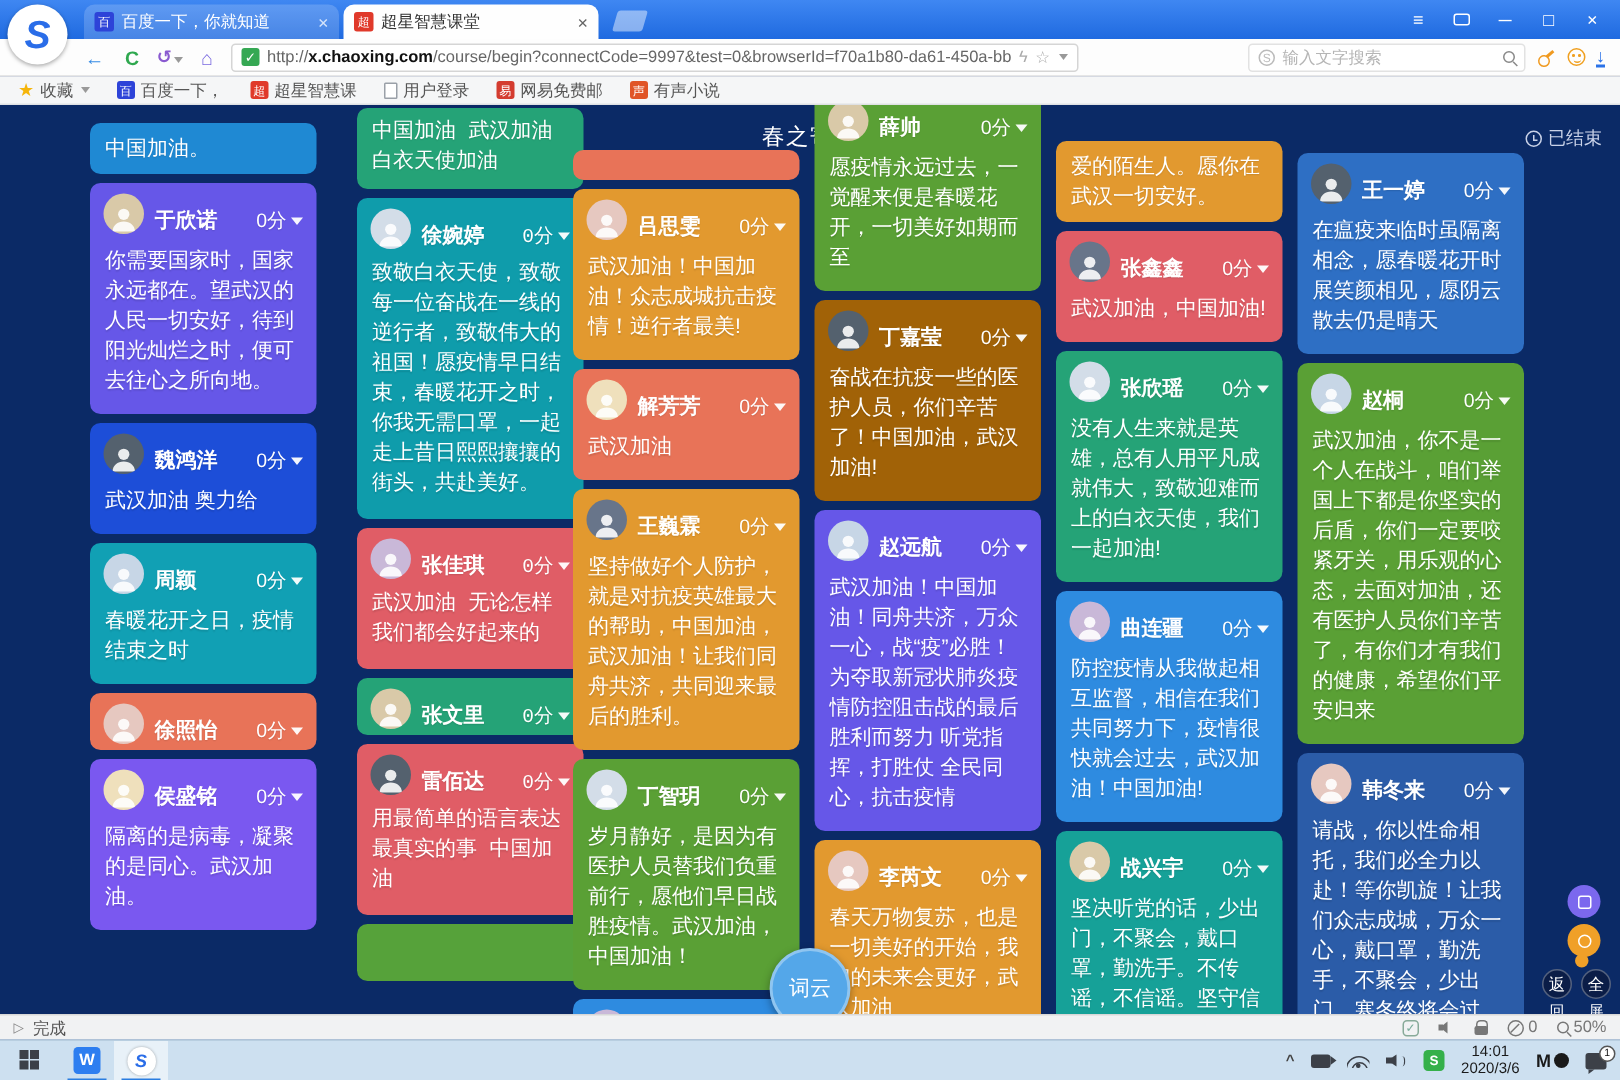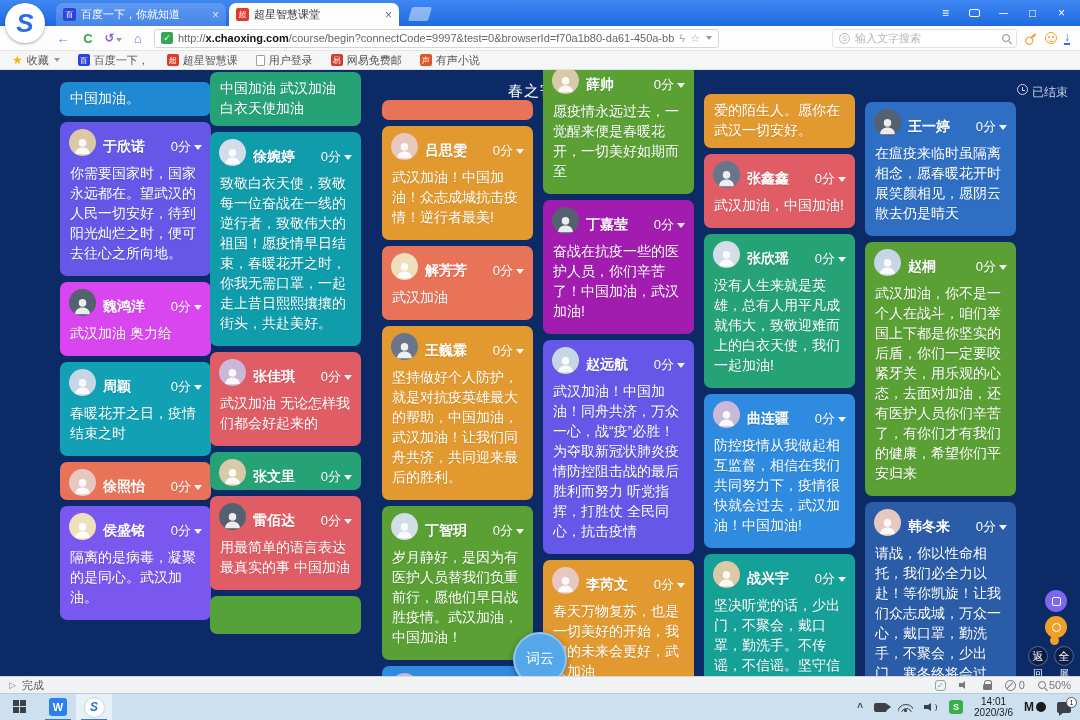--- a/index.html
+++ b/index.html
@@ -48,21 +48,21 @@
 
 .bookmarks{height:19px;background:#f5f6f7;display:flex;align-items:center;padding:0 12px;gap:18px;font-size:11px;color:#555;border-bottom:1px solid #dfe1e4;flex-shrink:0}
 .bm{display:flex;align-items:center;gap:4px;white-space:nowrap}
 .bm-star{color:#f5b50a;font-size:12px}
 .bm-sq{width:12px;height:12px;border-radius:2px;color:#fff;font-size:8px;display:flex;align-items:center;justify-content:center;flex-shrink:0}
 .bm-doc{width:9px;height:11px;border:1px solid #9aa0a8;background:#fff;border-radius:1px}
 
 
 .content{flex:1;position:relative;background:#0b2a66;overflow:hidden}
 .page-title{position:absolute;top:12px;left:0;width:100%;text-align:center;color:#fff;font-size:15px;letter-spacing:1px;z-index:0}
-.ended{position:absolute;top:14px;right:12px;color:#c9d2e8;font-size:12px;display:flex;gap:4px;z-index:2}
+.ended{position:absolute;top:14px;right:12px;color:#c9d2e8;font-size:12px;display:flex;gap:4px;align-items:center;z-index:2}
 .clk{width:11px;height:11px;border:1.1px solid #c9d2e8;border-radius:50%;position:relative}
 .clk::before{content:'';position:absolute;left:4.4px;top:2px;width:1.1px;height:3.6px;background:#c9d2e8}
 .clk::after{content:'';position:absolute;left:4.4px;top:4.9px;width:3px;height:1.1px;background:#c9d2e8}
 
 .cards-viewport{position:absolute;left:60px;top:0;width:960px;bottom:0;overflow:hidden;z-index:1}
 .col{position:absolute;width:151px}
 .card{border-radius:7px;margin-bottom:6px;color:#fff;overflow:hidden;text-shadow:0 1px 1px rgba(0,0,0,.12)}
 .card-head{display:flex;align-items:flex-end;gap:7px;padding:7px 9px 4px;height:38px}
 .avatar{width:27px;height:27px;border-radius:50%;flex-shrink:0;display:flex;align-items:flex-end;justify-content:center;overflow:hidden}
 .cname{font-size:14px;font-weight:bold;flex:1;white-space:nowrap;overflow:hidden}
@@ -231,21 +231,21 @@
      <svg viewBox="0 0 24 24" width="21" height="21">
                   <circle cx="12" cy="9" r="4.3" fill="rgba(255,255,255,.88)"></circle>
                   <path d="M3.5 22c0-4.6 3.8-7.6 8.5-7.6s8.5 3 8.5 7.6z" fill="rgba(255,255,255,.88)"></path>
                 </svg>
    </span>
         <span class="cname">于欣诺</span>
         <span class="score">0分<i class="caret"></i></span>
             </div>
             <div class="card-body">你需要国家时，国家永远都在。望武汉的人民一切安好，待到阳光灿烂之时，便可去往心之所向地。</div>
           </div>
-          <div class="card" style="background: #d946ef;">
+          <div class="card" style="background: #1d4ed8;">
             <div class="card-head">
               <span class="avatar" style="background:#54616e">
      <svg viewBox="0 0 24 24" width="21" height="21">
                   <circle cx="12" cy="9" r="4.3" fill="rgba(255,255,255,.88)"></circle>
                   <path d="M3.5 22c0-4.6 3.8-7.6 8.5-7.6s8.5 3 8.5 7.6z" fill="rgba(255,255,255,.88)"></path>
                 </svg>
    </span>
         <span class="cname">魏鸿洋</span>
         <span class="score">0分<i class="caret"></i></span>
             </div>
@@ -283,21 +283,21 @@
                   <circle cx="12" cy="9" r="4.3" fill="rgba(255,255,255,.88)"></circle>
                   <path d="M3.5 22c0-4.6 3.8-7.6 8.5-7.6s8.5 3 8.5 7.6z" fill="rgba(255,255,255,.88)"></path>
                 </svg>
    </span>
         <span class="cname">侯盛铭</span>
         <span class="score">0分<i class="caret"></i></span>
             </div>
             <div class="card-body">隔离的是病毒，凝聚的是同心。武汉加油。</div>
           </div>
         </div>
-        <div class="col" style="left: 150px; top: 2px;">
+        <div class="col" style="left: 178px; top: 2px; font-family: Liberation Mono, monospace;">
           <div class="card" style="background: rgb(37, 163, 119);">
             <div class="card-body frag">中国加油 武汉加油 白衣天使加油</div>
           </div>
           <div class="card" style="background: rgb(15, 156, 171);">
             <div class="card-head">
               <span class="avatar" style="background:#d3dde8">
      <svg viewBox="0 0 24 24" width="21" height="21">
                   <circle cx="12" cy="9" r="4.3" fill="rgba(255,255,255,.88)"></circle>
                   <path d="M3.5 22c0-4.6 3.8-7.6 8.5-7.6s8.5 3 8.5 7.6z" fill="rgba(255,255,255,.88)"></path>
                 </svg>
@@ -424,21 +424,21 @@
      <svg viewBox="0 0 24 24" width="21" height="21">
                   <circle cx="12" cy="9" r="4.3" fill="rgba(255,255,255,.88)"></circle>
                   <path d="M3.5 22c0-4.6 3.8-7.6 8.5-7.6s8.5 3 8.5 7.6z" fill="rgba(255,255,255,.88)"></path>
                 </svg>
    </span>
         <span class="cname">薛帅</span>
         <span class="score">0分<i class="caret"></i></span>
             </div>
             <div class="card-body">愿疫情永远过去，一觉醒来便是春暖花开，一切美好如期而至</div>
           </div>
-          <div class="card" style="background: #a21caf;">
+          <div class="card" style="background: #a16207;">
             <div class="card-head">
               <span class="avatar" style="background:#54616e">
      <svg viewBox="0 0 24 24" width="21" height="21">
                   <circle cx="12" cy="9" r="4.3" fill="rgba(255,255,255,.88)"></circle>
                   <path d="M3.5 22c0-4.6 3.8-7.6 8.5-7.6s8.5 3 8.5 7.6z" fill="rgba(255,255,255,.88)"></path>
                 </svg>
    </span>
         <span class="cname">丁嘉莹</span>
         <span class="score">0分<i class="caret"></i></span>
             </div>

